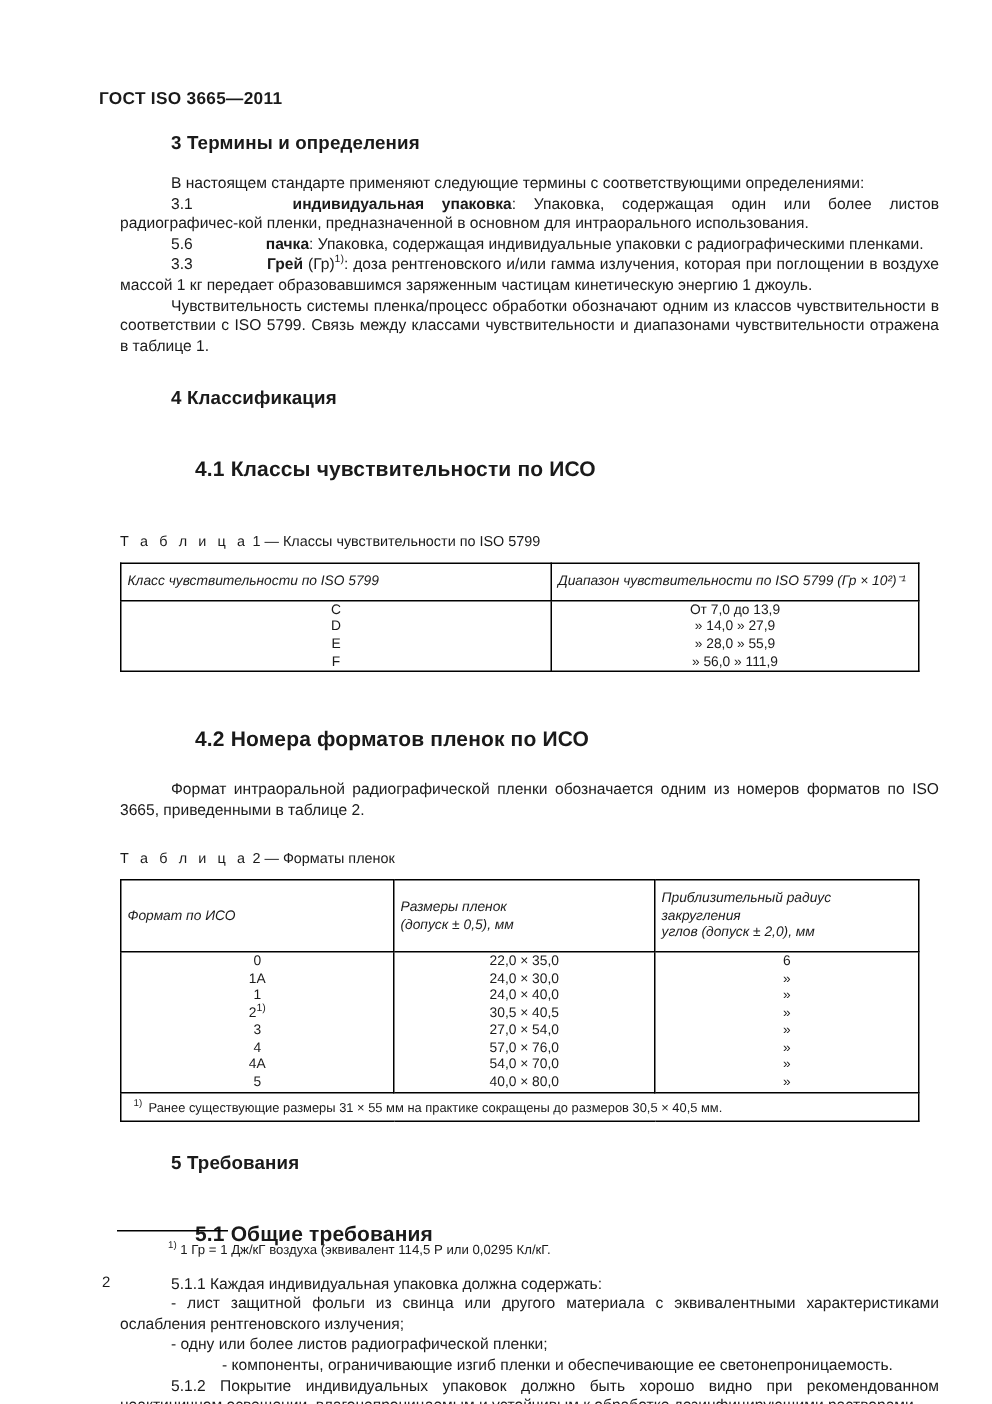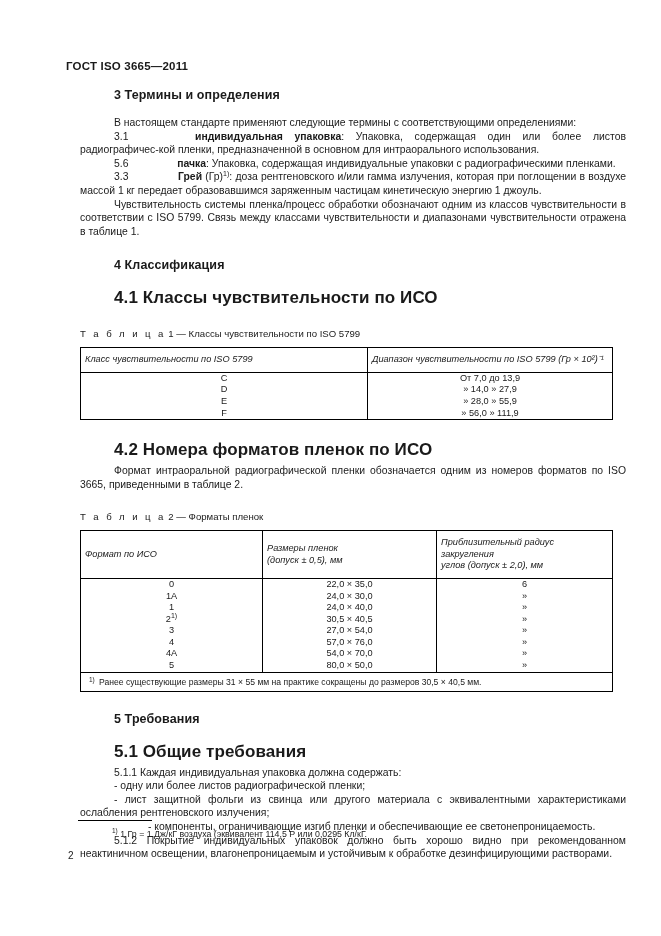--- a/index.html
+++ b/index.html
@@ -40,23 +40,23 @@
   }
 
   h2.sec {
     font-size: 12.5px;
     font-weight: bold;
     margin: 0;
     padding: 0 0 0 34px;
     letter-spacing: 0.1px;
   }
   h3.subsec {
-    font-size: 17px;
+    font-size: 14px;
     font-weight: bold;
-    margin: 0;
+    margin: 16px;
     padding: 0 0 0 34px;
     letter-spacing: 0.1px;
   }
 
   p.body {
     font-size: 10.4px;
     line-height: 13.6px;
     margin: 0;
     text-align: justify;
     text-justify: inter-word;
@@ -248,21 +248,21 @@
             <div class="stack-line">5</div>
           </td>
           <td class="cellpad">
             <div class="stack-line">22,0 × 35,0</div>
             <div class="stack-line">24,0 × 30,0</div>
             <div class="stack-line">24,0 × 40,0</div>
             <div class="stack-line">30,5 × 40,5</div>
             <div class="stack-line">27,0 × 54,0</div>
             <div class="stack-line">57,0 × 76,0</div>
             <div class="stack-line">54,0 × 70,0</div>
-            <div class="stack-line">80,0 × 50,0</div>
+            <div class="stack-line">40,0 × 80,0</div>
           </td>
           <td class="cellpad">
             <div class="stack-line">6</div>
             <div class="stack-line">»</div>
             <div class="stack-line">»</div>
             <div class="stack-line">»</div>
             <div class="stack-line">»</div>
             <div class="stack-line">»</div>
             <div class="stack-line">»</div>
             <div class="stack-line">»</div>
@@ -274,22 +274,22 @@
       </tbody>
     </table>
 
     <div class="sp20"></div>
 
     <h2 class="sec">5  Требования</h2>
     <div class="sp16"></div>
     <h3 class="subsec">5.1  Общие требования</h3>
     <div class="sp4"></div>
     <p class="body ind nojust">5.1.1  Каждая индивидуальная упаковка должна содержать:</p>
+    <p class="body ind">- лист защитной фольги из свинца или другого материала с эквивалентными характеристиками ослабления рентгеновского излучения;</p>
     <p class="body ind nojust">- одну или более листов радиографической пленки;</p>
-    <p class="body ind">- лист защитной фольги из свинца или другого материала с эквивалентными характеристиками ослабления рентгеновского излучения;</p>
     <p class="body ind nojust" style="text-indent:68px">- компоненты, ограничивающие изгиб пленки и обеспечивающие ее светонепроницаемость.</p>
     <p class="body ind">5.1.2  Покрытие индивидуальных упаковок должно быть хорошо видно при рекомендованном неактиничном освещении, влагонепроницаемым и устойчивым к обработке дезинфицирующими растворами.</p>
 
   </div>
 
   <div class="fn-rule"></div>
   <div class="fn-text"><sup>1)</sup>&nbsp;<span>1 Гр = 1 Дж/кГ воздуха (эквивалент 114,5 Р или 0,0295 Кл/кГ.</span></div>
 
   <div class="page-number">2</div>
 

